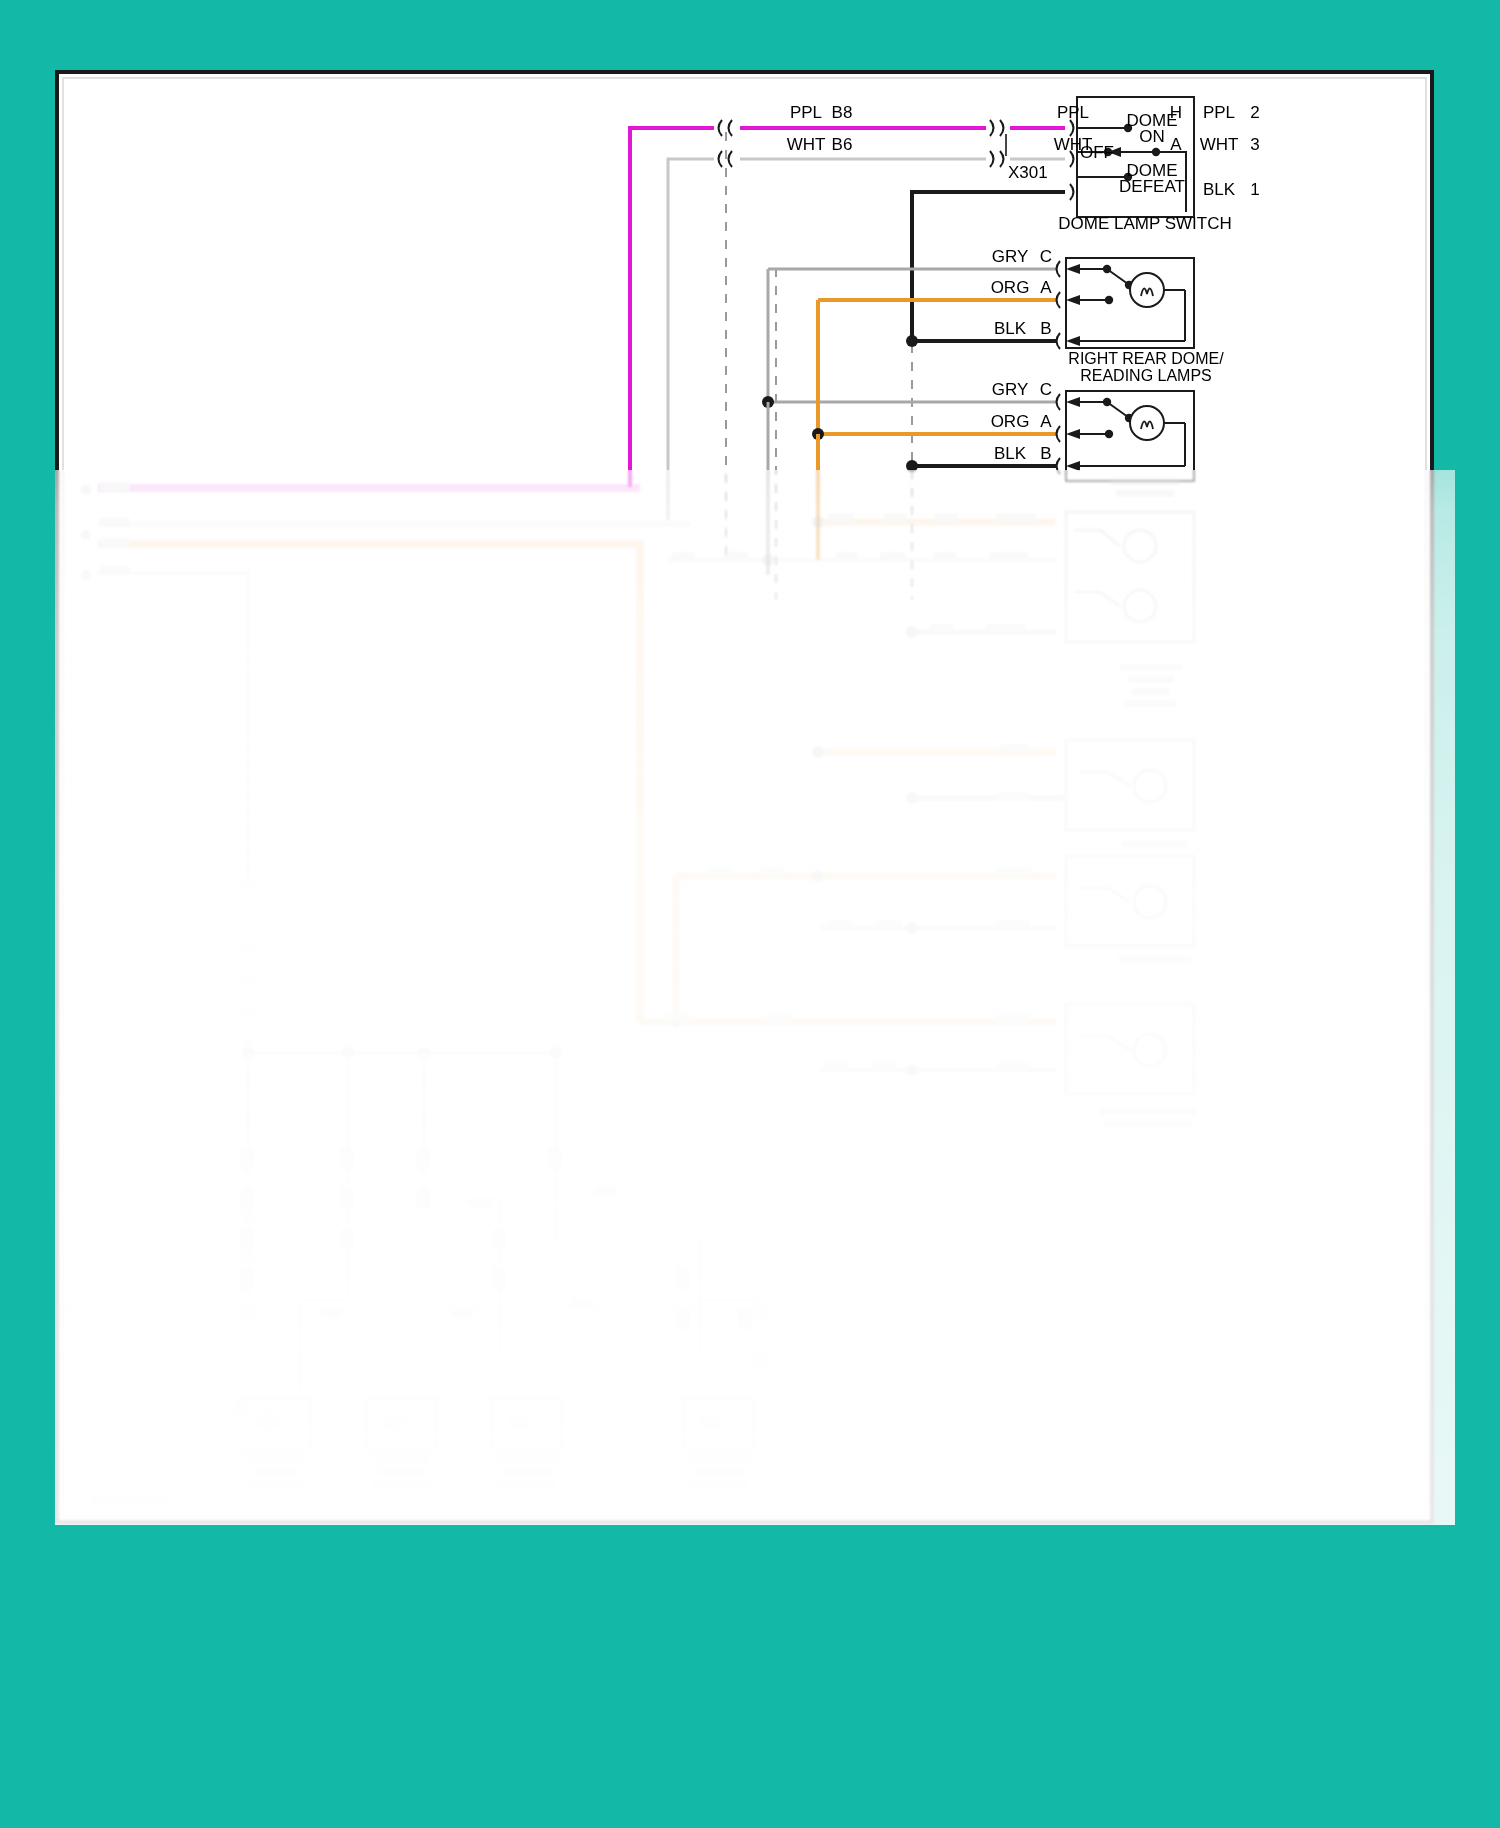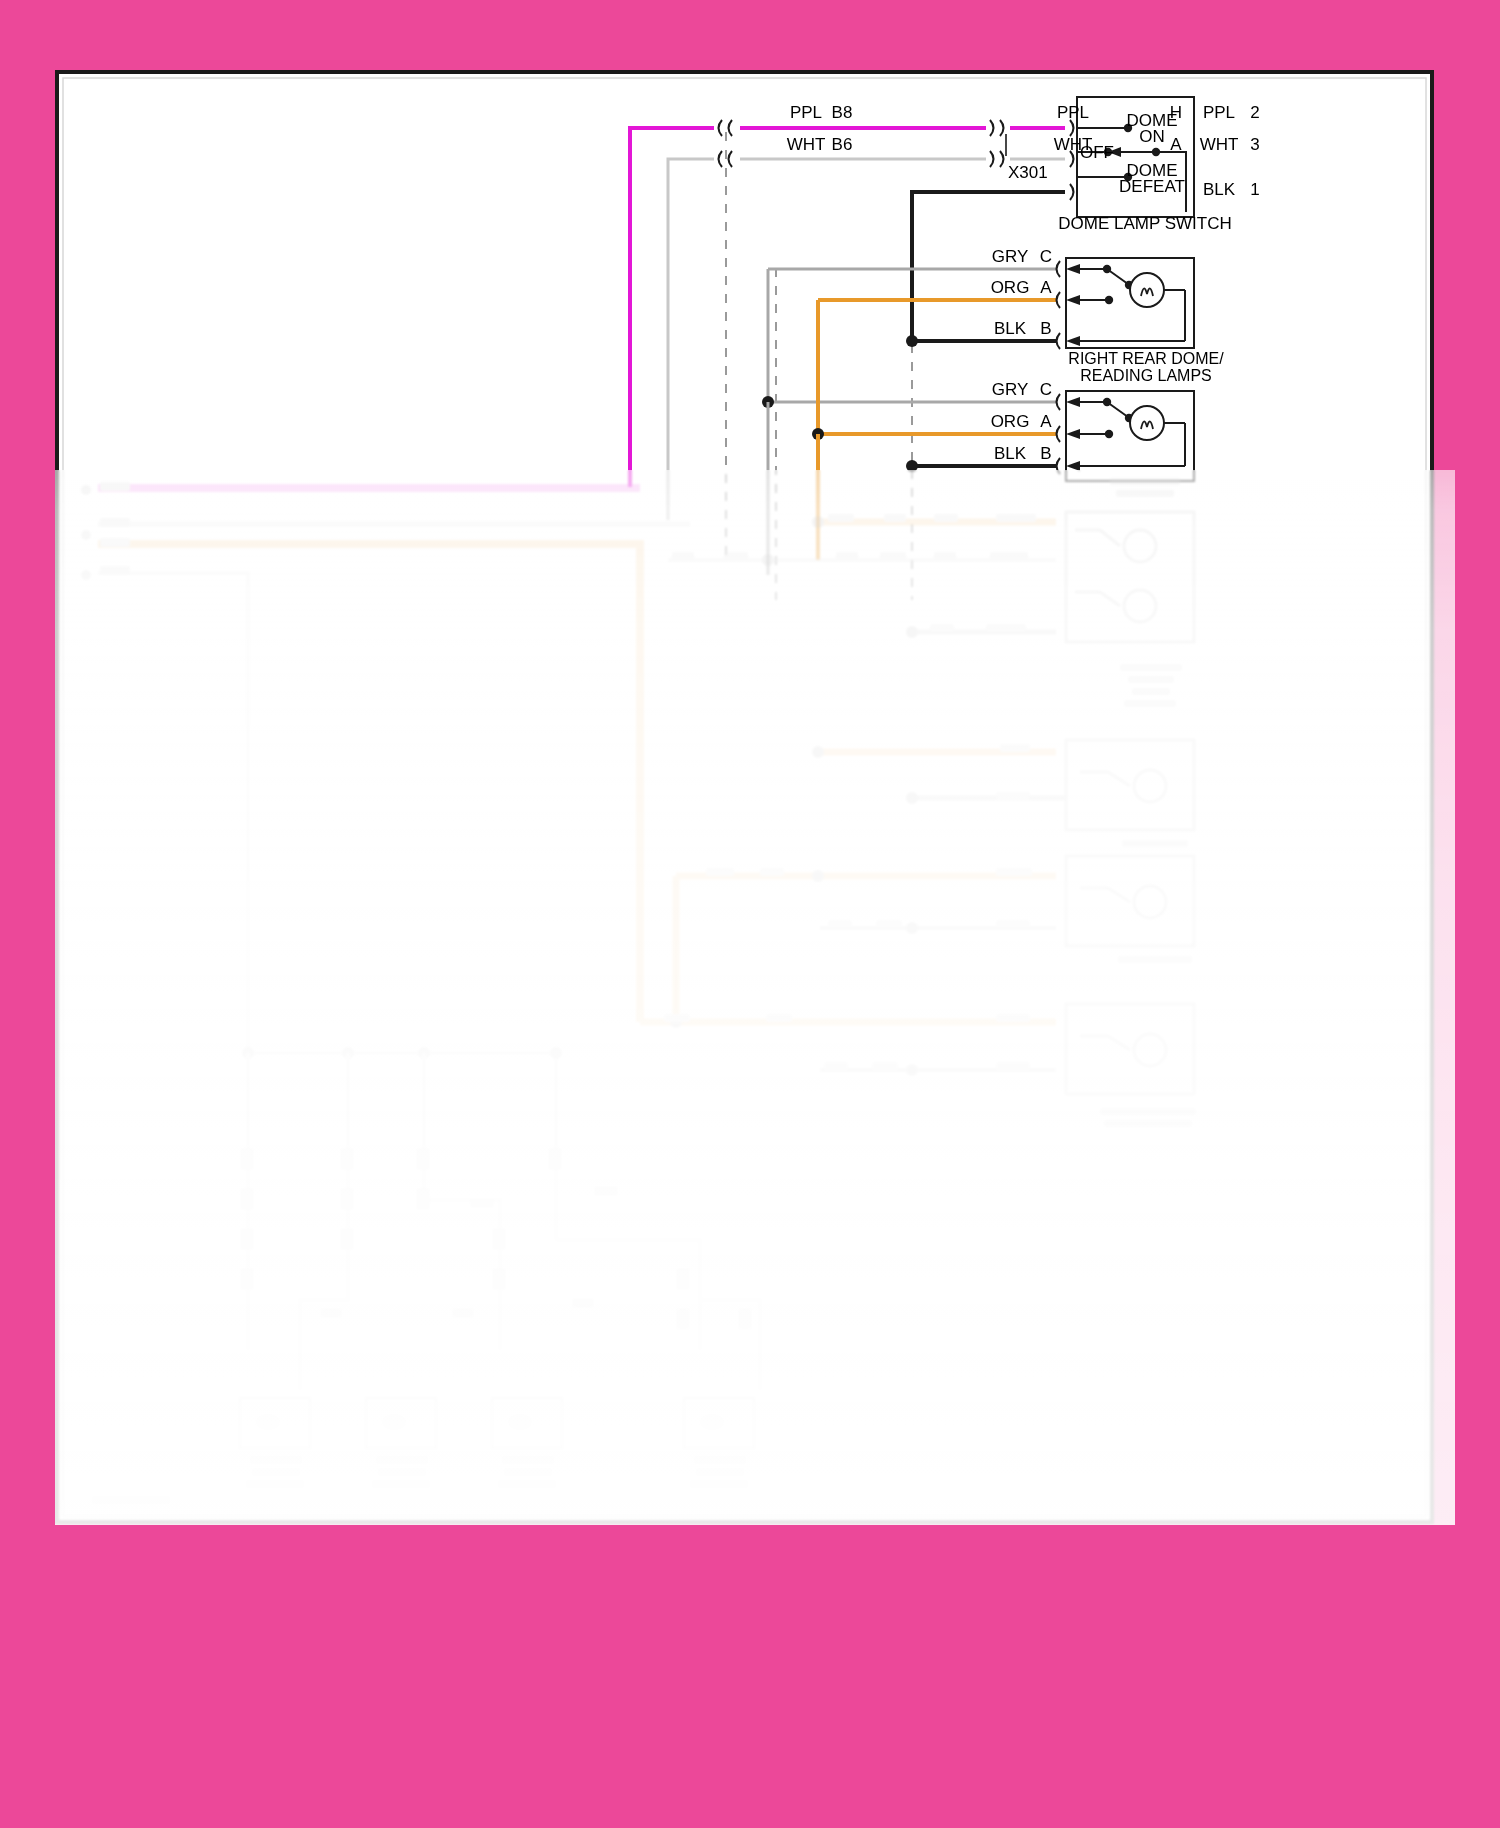--- a/index.html
+++ b/index.html
@@ -1,17 +1,17 @@
 <!DOCTYPE html>
 <html><head>
 <meta charset="utf-8">
 <style>
   html,body{margin:0;padding:0;background:#ffffff;}
   body{font-family:"Liberation Sans",sans-serif;}
-  #page{position:relative;width:1500px;height:1828px;background:#ec4899;overflow:hidden;}
+  #page{position:relative;width:1500px;height:1828px;background:#14b8a6;overflow:hidden;}
   #sheet{position:absolute;left:0;top:0;width:1500px;height:1828px;}
   #fade{
     position:absolute;left:55px;top:470px;width:1400px;height:1055px;
     pointer-events:none;
     background:linear-gradient(to bottom,
        rgba(255,255,255,0.62) 0px,
        rgba(255,255,255,0.70) 40px,
        rgba(255,255,255,0.78) 160px,
        rgba(255,255,255,0.84) 420px,
        rgba(255,255,255,0.88) 760px,

